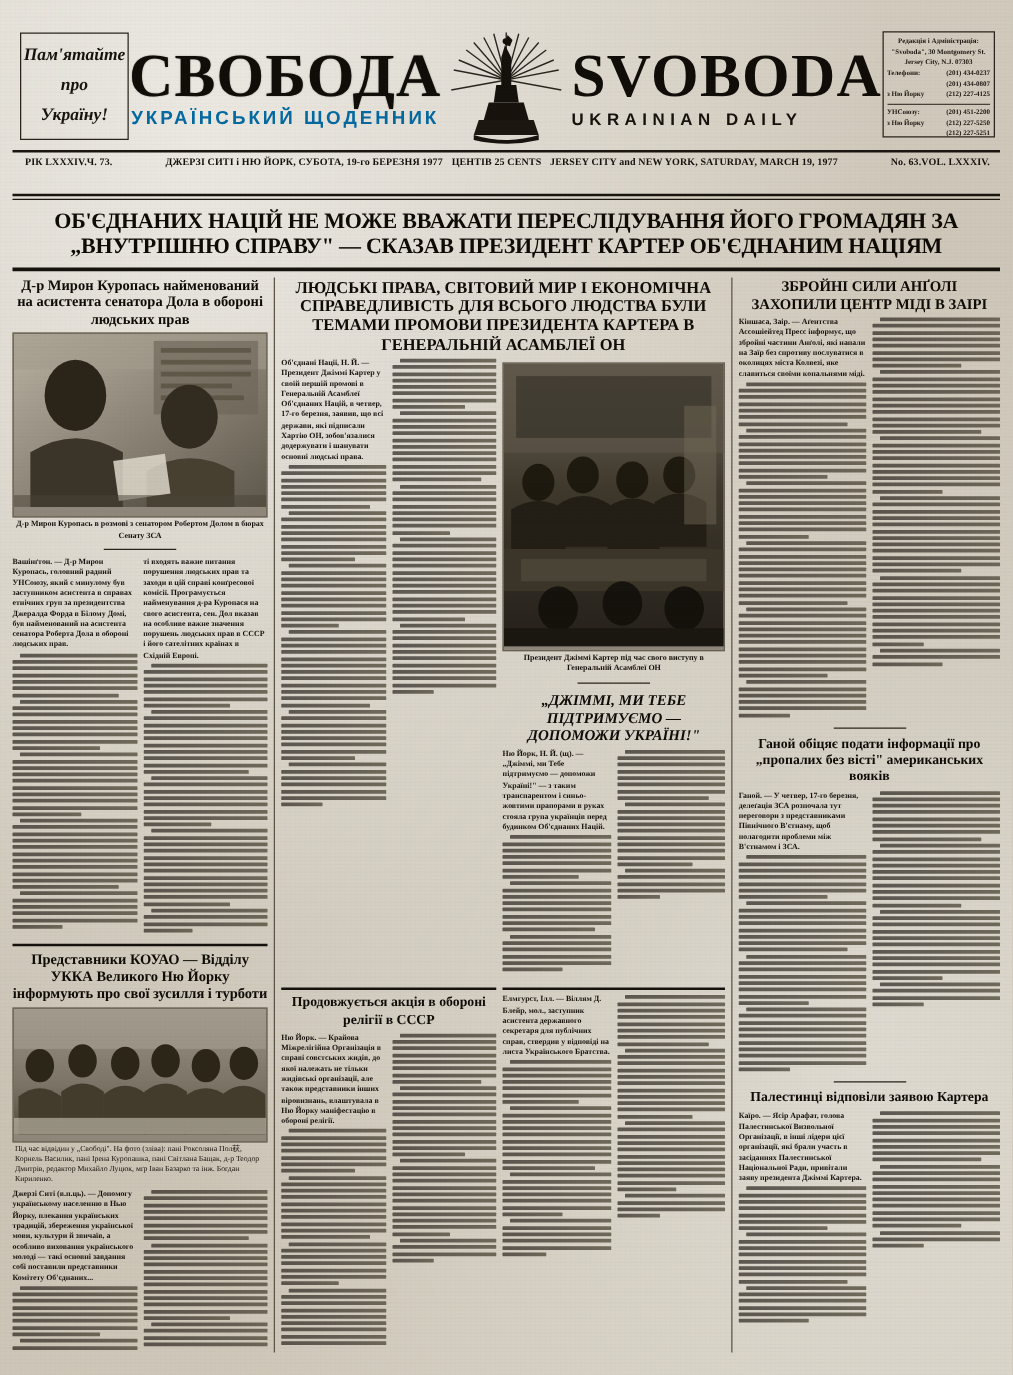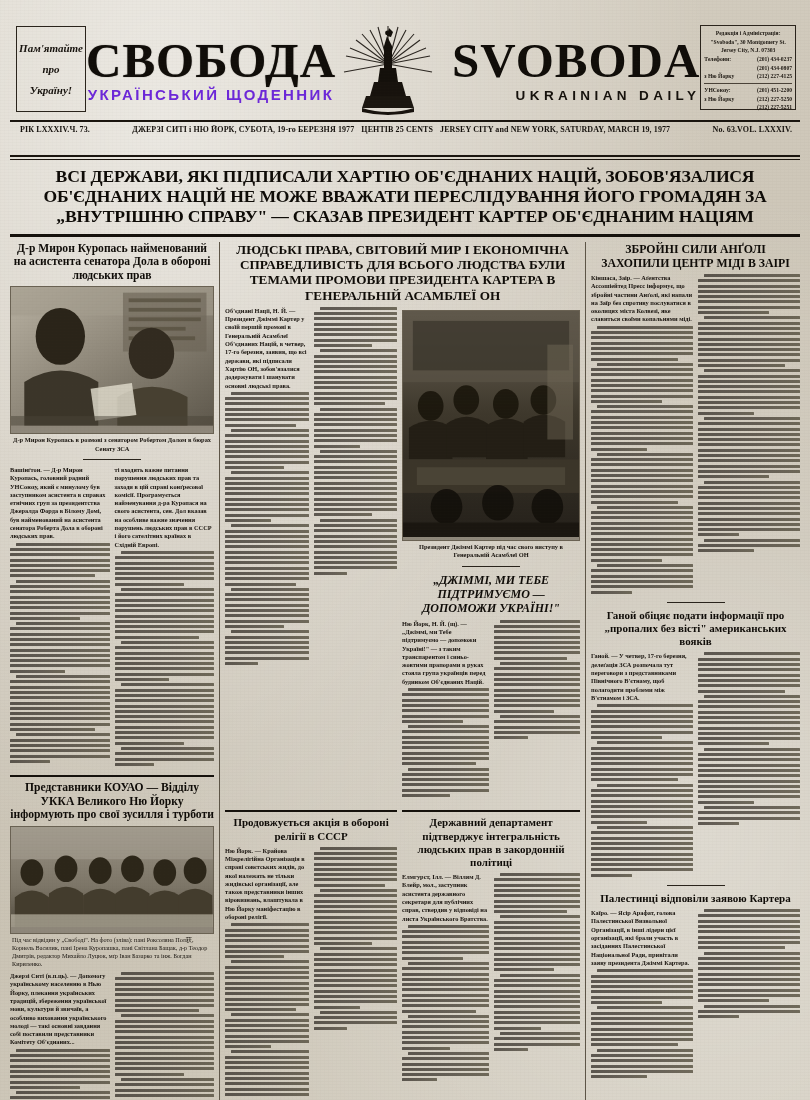--- a/index.html
+++ b/index.html
@@ -24,34 +24,34 @@
       repeating-linear-gradient(90deg, rgba(90,80,65,.07) 0 1px, rgba(255,255,255,0) 1px 4px);
   }
   .sheet{position:absolute;left:10px;top:22px;width:790px;}
 
   
   .masthead{display:flex;align-items:stretch;height:96px;}
   .remember{
     width:92px;border:1px solid #2a241c;margin:4px 0 6px 6px;
     display:flex;flex-direction:column;justify-content:center;align-items:center;
     font-family:"Liberation Serif", serif;font-weight:bold;font-style:italic;
-    font-size:11px;line-height:1.0;color:#16120d;text-align:center;padding:4px 2px;
+    font-size:14px;line-height:1.0;color:#16120d;text-align:center;padding:4px 2px;
   }
   .remember span{display:block;margin:5px 0;}
   .titleblock{flex:1;position:relative;display:flex;align-items:center;justify-content:center;}
   .ttl-left{text-align:center;margin-right:4px;}
-  .ttl-right{text-align:right;margin-left:16px;}
+  .ttl-right{text-align:left;margin-left:4px;}
   .cyr{
     font-family:Liberation Serif, serif;font-weight:bold;
     font-size:49px;letter-spacing:1px;line-height:.96;color:#100d09;
     text-shadow:0 0 1px rgba(20,16,12,.6);
   }
   .cyr-sub{
     font-family:"Liberation Sans", sans-serif;font-weight:bold;
-    font-size:15px;letter-spacing:2.4px;margin-top:2px;color:#6d28d9;
+    font-size:15px;letter-spacing:2.4px;margin-top:2px;color:#0369a1;
   }
   .lat{
     font-family:"Liberation Serif", serif;font-weight:bold;
     font-size:49px;letter-spacing:1px;line-height:.96;color:#100d09;
   }
   .lat-sub{
     font-family:"Liberation Sans", sans-serif;font-weight:bold;
     font-size:13.5px;letter-spacing:4.4px;margin-top:4px;color:#15110c;
   }
   .emblem{width:96px;height:92px;flex:0 0 96px;position:relative;}
@@ -233,21 +233,20 @@
       <span>ДЖЕРЗІ СИТІ і НЮ ЙОРК, СУБОТА, 19-го БЕРЕЗНЯ 1977</span>
       <span>ЦЕНТІВ 25 CENTS</span>
       <span>JERSEY CITY and NEW YORK,  SATURDAY, MARCH 19, 1977</span>
     </span>
     <span>No. 63.</span>
     <span>VOL. LXXXIV.</span>
   </div>
   <div class="rule-dbl"></div>
 
   <div class="banner">
-    <div>ВСІ ДЕРЖАВИ, ЯКІ ПІДПИСАЛИ ХАРТІЮ ОБ'ЄДНАНИХ НАЦІЙ, ЗОБОВ'ЯЗАЛИСЯ</div>
     <div>ОБ'ЄДНАНИХ НАЦІЙ НЕ МОЖЕ ВВАЖАТИ ПЕРЕСЛІДУВАННЯ ЙОГО ГРОМАДЯН ЗА</div>
     <div>„ВНУТРІШНЮ СПРАВУ" — СКАЗАВ ПРЕЗИДЕНТ КАРТЕР ОБ'ЄДНАНИМ НАЦІЯМ</div>
   </div>
   <div class="rule-under"></div>
 
   <div class="grid">
 
     <div class="colA">
 
       <h2 class="head h-a">Д-р Мирон Куропась найменований на асистента сенатора Дола в обороні людських прав</h2>
@@ -744,21 +743,20 @@
               <div class="ln i"></div>
                 <div class="ln"></div>
                 <div class="ln"></div>
                 <div class="ln s40"></div>
             </div>
           </div>
         </div>
 
         <div style="width:178px;">
           <div class="topline"></div>
-          <h2 class="head h-sm">Державний департамент підтверджує інтегральність людських прав в закордонній політиці</h2>
           <div class="tcol">
             <div class="tc">
               <div class="lead">Елмгурст, Ілл. — Віллям Д. Блейр, мол., заступник асистента державного секретаря для публічних справ, ствердив у відповіді на листа Українського Братства.</div>
               <div class="ln i"></div>
                 <div class="ln"></div>
                 <div class="ln"></div>
                 <div class="ln"></div>
               <div class="ln"></div>
                 <div class="ln"></div>
                 <div class="ln s70"></div>

